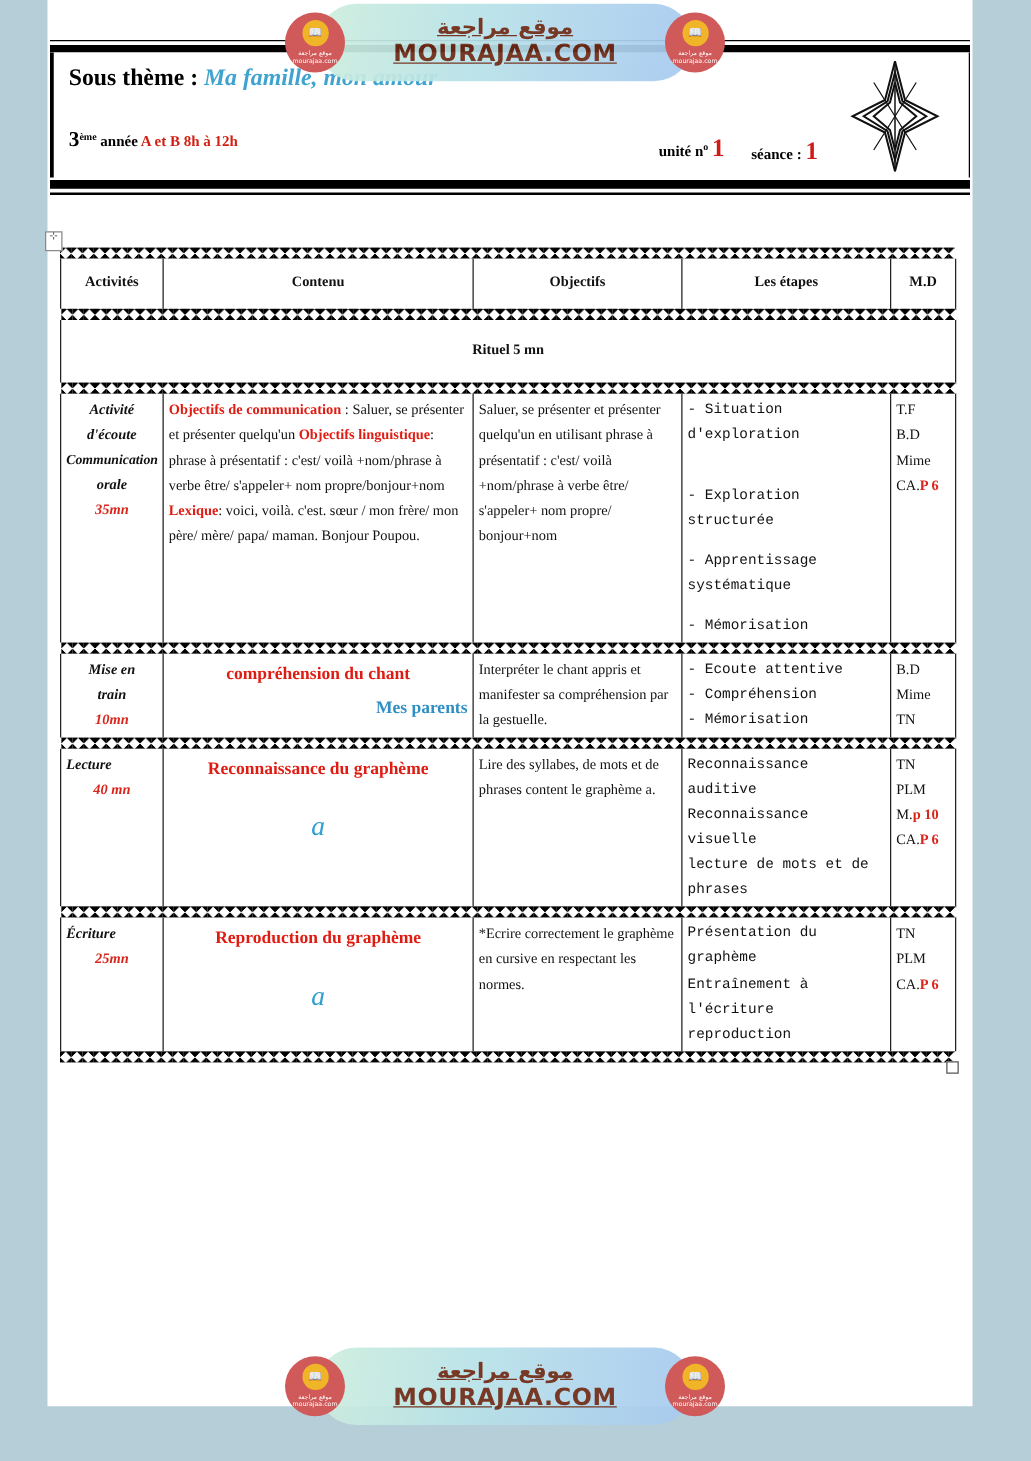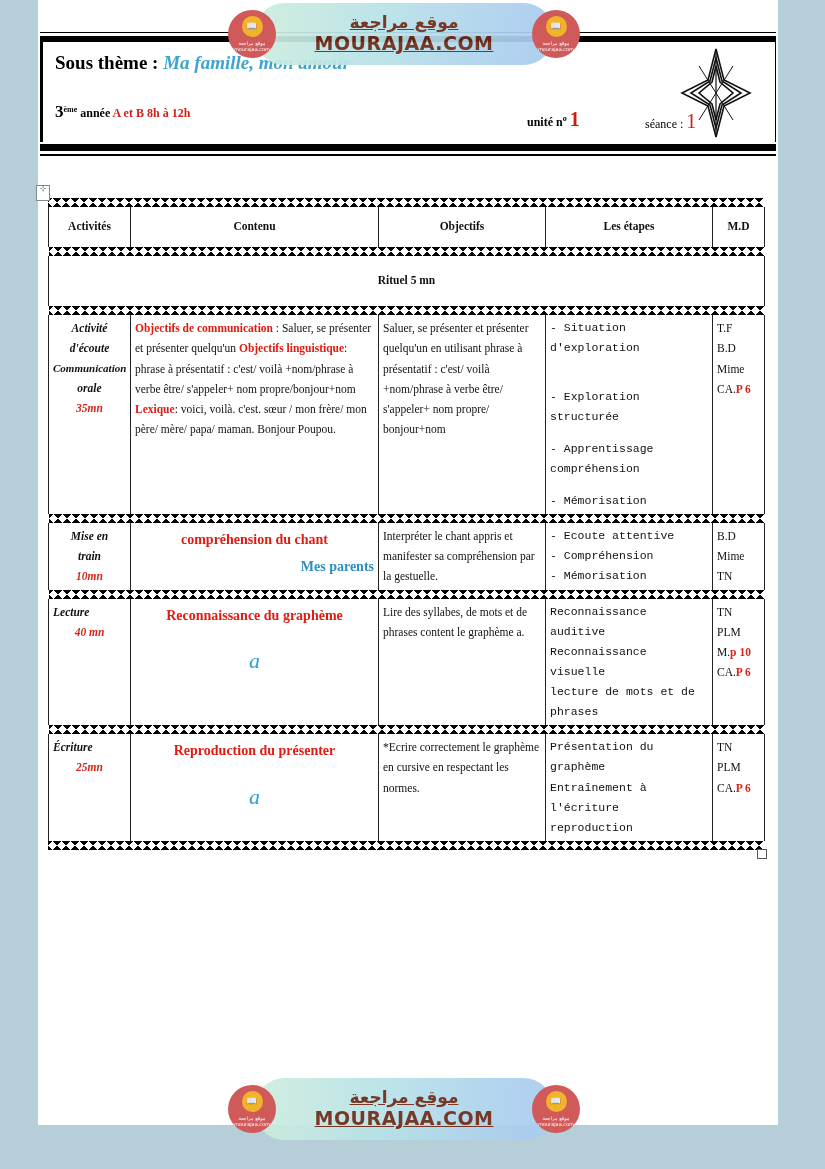--- a/index.html
+++ b/index.html
@@ -64,22 +64,22 @@
   .date-line .red{color:#cf1b16;}
 
   .unite{
     position:absolute; left:484px; top:66px;
     font-size:12px; font-weight:bold; white-space:nowrap;
   }
   .unite .sup{font-size:8px;vertical-align:super;}
   .unite .num{color:#cf1b16;font-size:20px;}
 
   .seance{
-    position:absolute; left:602px; top:68px;
-    font-size:12px; font-weight:normal; white-space:nowrap;
+    position:absolute; left:558px; top:68px;
+    font-size:12px; font-weight:bold; white-space:nowrap;
   }
   .seance .num{color:#cf1b16;font-size:20px;}
 
   .star-orn{
     position:absolute; right:22px; top:4px;
     width:74px;height:94px;
   }
 
   
   #table-wrap{
@@ -336,21 +336,21 @@
       </td>
       <td>
         <span class="red-b">Objectifs de communication</span><span> : Saluer, se présenter et présenter quelqu'un</span>
         <span class="red-b">Objectifs linguistique</span><span>: phrase à présentatif : c'est/ voilà +nom/phrase à verbe être/ s'appeler+ nom propre/bonjour+nom</span>
         <span class="red-b">Lexique</span><span>: voici, voilà. c'est. sœur / mon frère/ mon père/ mère/ papa/ maman. Bonjour Poupou.</span>
       </td>
       <td class="objcell">  Saluer, se présenter et présenter quelqu'un en utilisant  phrase à présentatif : c'est/  voilà +nom/phrase à verbe être/ s'appeler+ nom propre/ bonjour+nom</td>
       <td class="etapes">
         <div>- Situation d'exploration</div>
         <div style="margin-top:28px">- Exploration structurée</div>
-        <div style="margin-top:12px">- Apprentissage  compréhension</div>
+        <div style="margin-top:12px">- Apprentissage  systématique</div>
         <div style="margin-top:12px">-  Mémorisation</div>
       </td>
       <td class="md">
         <div>T.F</div>
         <div>B.D</div>
         <div>Mime</div>
         <div><span>CA.</span><span class="red">P 6</span></div>
       </td>
     </tr>
 
@@ -417,21 +417,21 @@
         <div class="zigbar"></div>
       </td>
     </tr>
 
     <tr>
       <td class="act">
         <div style="text-align:left">Écriture</div>
         <div class="mn">25mn</div>
       </td>
       <td>
-        <span class="contenu-title">Reproduction du présenter</span>
+        <span class="contenu-title">Reproduction du graphème</span>
         <span class="graph">a</span>
       </td>
       <td class="objcell">*Ecrire correctement le graphème en cursive en respectant les normes.</td>
       <td class="etapes">
         <div>Présentation du graphème</div>
         <div>Entraînement à l'écriture</div>
         <div>reproduction</div>
       </td>
       <td class="md">
         <div>TN</div>

